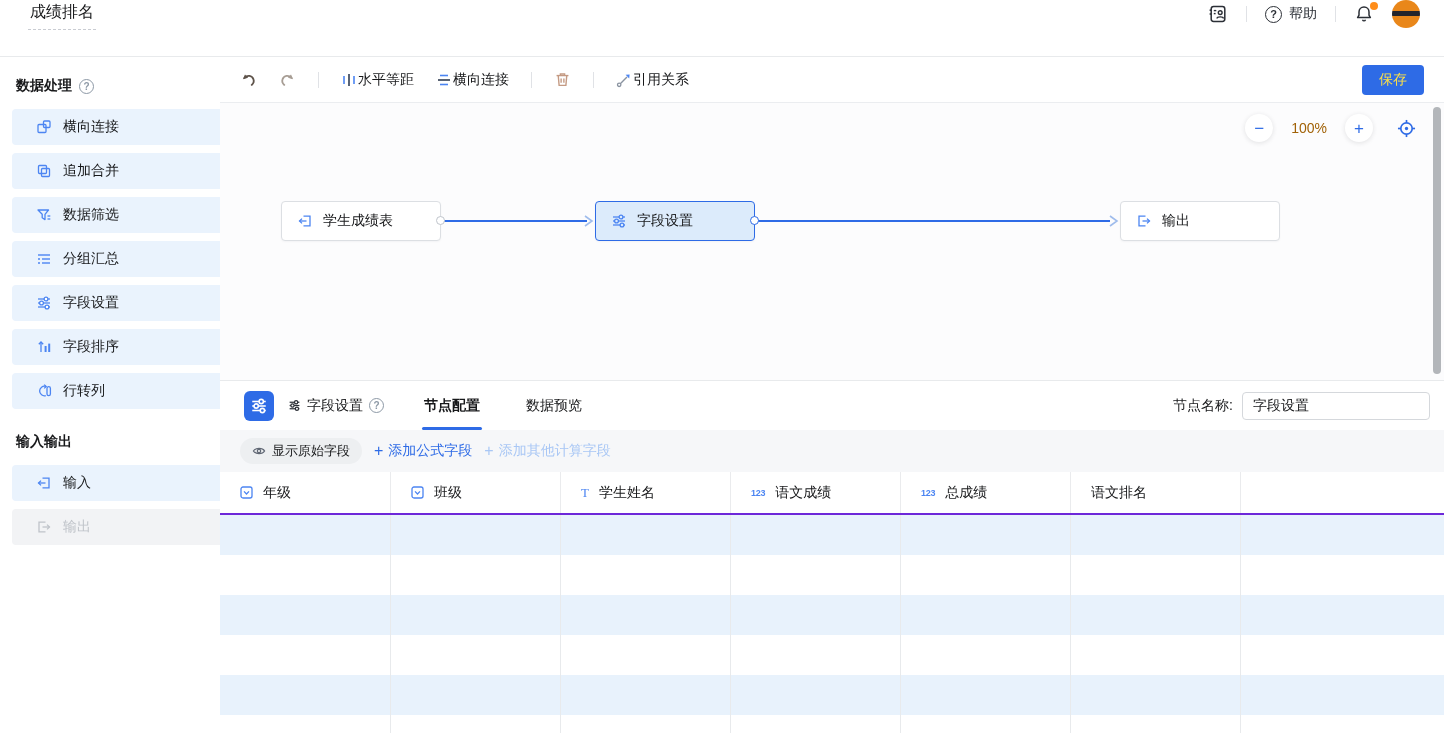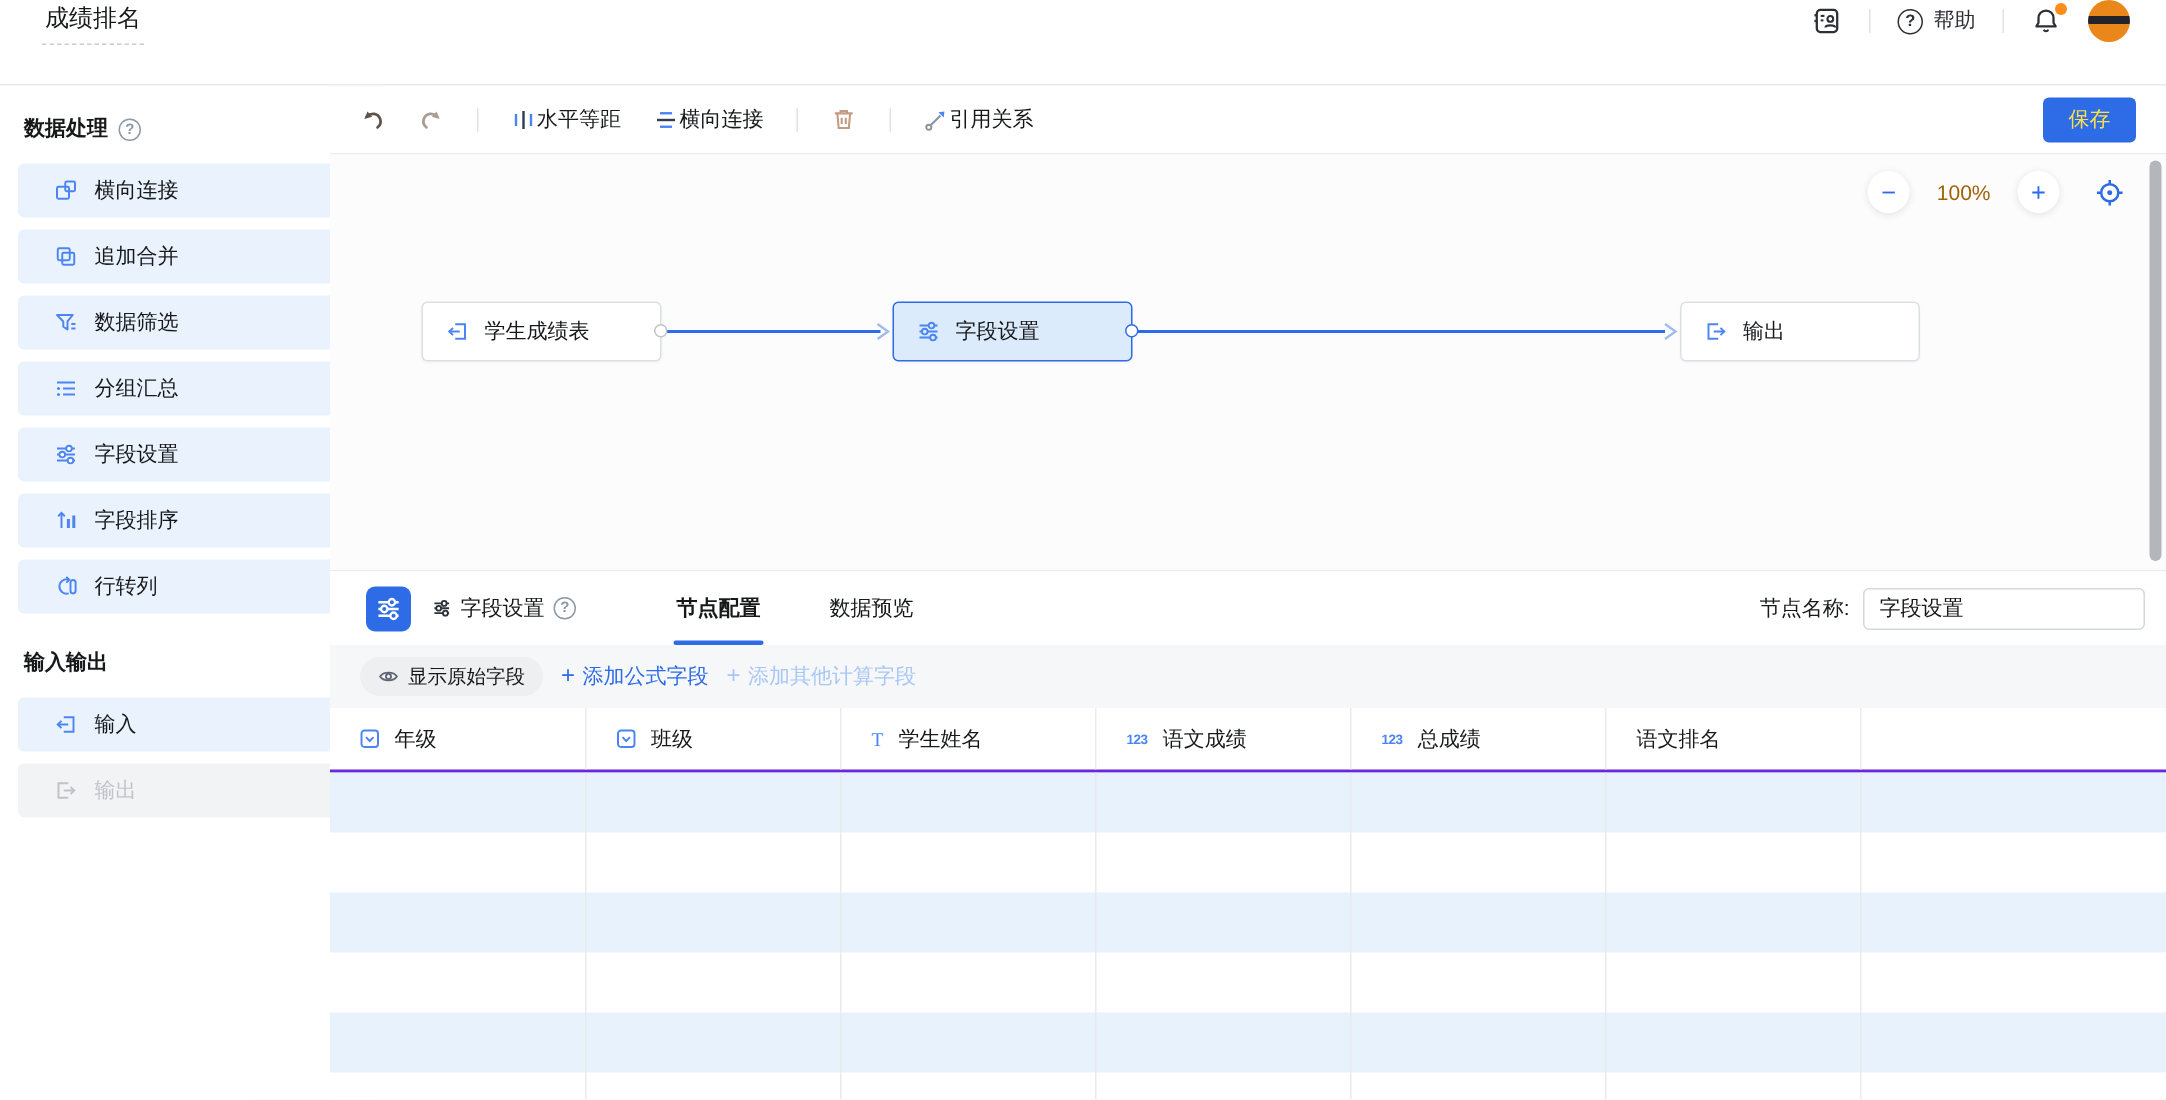--- a/index.html
+++ b/index.html
@@ -44,21 +44,21 @@
   .port{position:absolute;width:9px;height:9px;border-radius:50%;background:#fff;border:1.5px solid #BFC4CB;z-index:3;cursor:crosshair}
   .port.blue{border-color:#2E6BE6}
   .edge-arrow{position:absolute;z-index:1}
   .canvas-scrollbar{position:absolute;top:4px;bottom:6px;right:3px;width:8px;border-radius:4px;background:#B3B6BA;cursor:pointer}
 
   
   .panel{position:absolute;top:324px;left:0;right:0;bottom:0;background:#fff}
   .panel-header{position:relative;height:49px;background:#fff;display:flex;align-items:center;padding:0 14px 0 24px}
   .app-icon{width:30px;height:30px;border-radius:6px;background:#2E6BE6;display:flex;align-items:center;justify-content:center;flex:none}
   .panel-title{display:flex;align-items:center;gap:6px;margin-left:14px;font-size:14px;color:#17181A}
-  .tabs{display:flex;gap:46px;margin-left:67px;height:100%}
+  .tabs{display:flex;gap:46px;margin-left:40px;height:100%}
   .tab{position:relative;display:flex;align-items:center;font-size:14px;color:#17181A;cursor:pointer;background:none;border:none}
   .tab.active{font-weight:bold}
   .tab.active::after{content:"";position:absolute;left:-2px;right:-2px;bottom:0;height:3px;background:#2E6BE6;border-radius:1.5px}
   .node-name{margin-left:auto;display:flex;align-items:center;gap:9px;font-size:14px}
   .node-name input{width:188px;height:28px;border:1px solid #D5D8DC;border-radius:4px;padding:0 10px;font-size:14px;color:#17181A;outline:none;background:#fff}
 
   .actions-row{height:42px;background:#F6F7F9;display:flex;align-items:center;padding:0 20px;gap:12px}
   .pill-btn{display:flex;align-items:center;gap:6px;height:26px;padding:0 12px;border-radius:13px;background:#EDEFF1;border:none;font-size:13px;color:#17181A;cursor:pointer}
   .link-btn{display:flex;align-items:center;gap:5px;background:none;border:none;font-size:14px;color:#2E6BE6;cursor:pointer}
   .link-btn .plus{font-size:16px;line-height:1}

